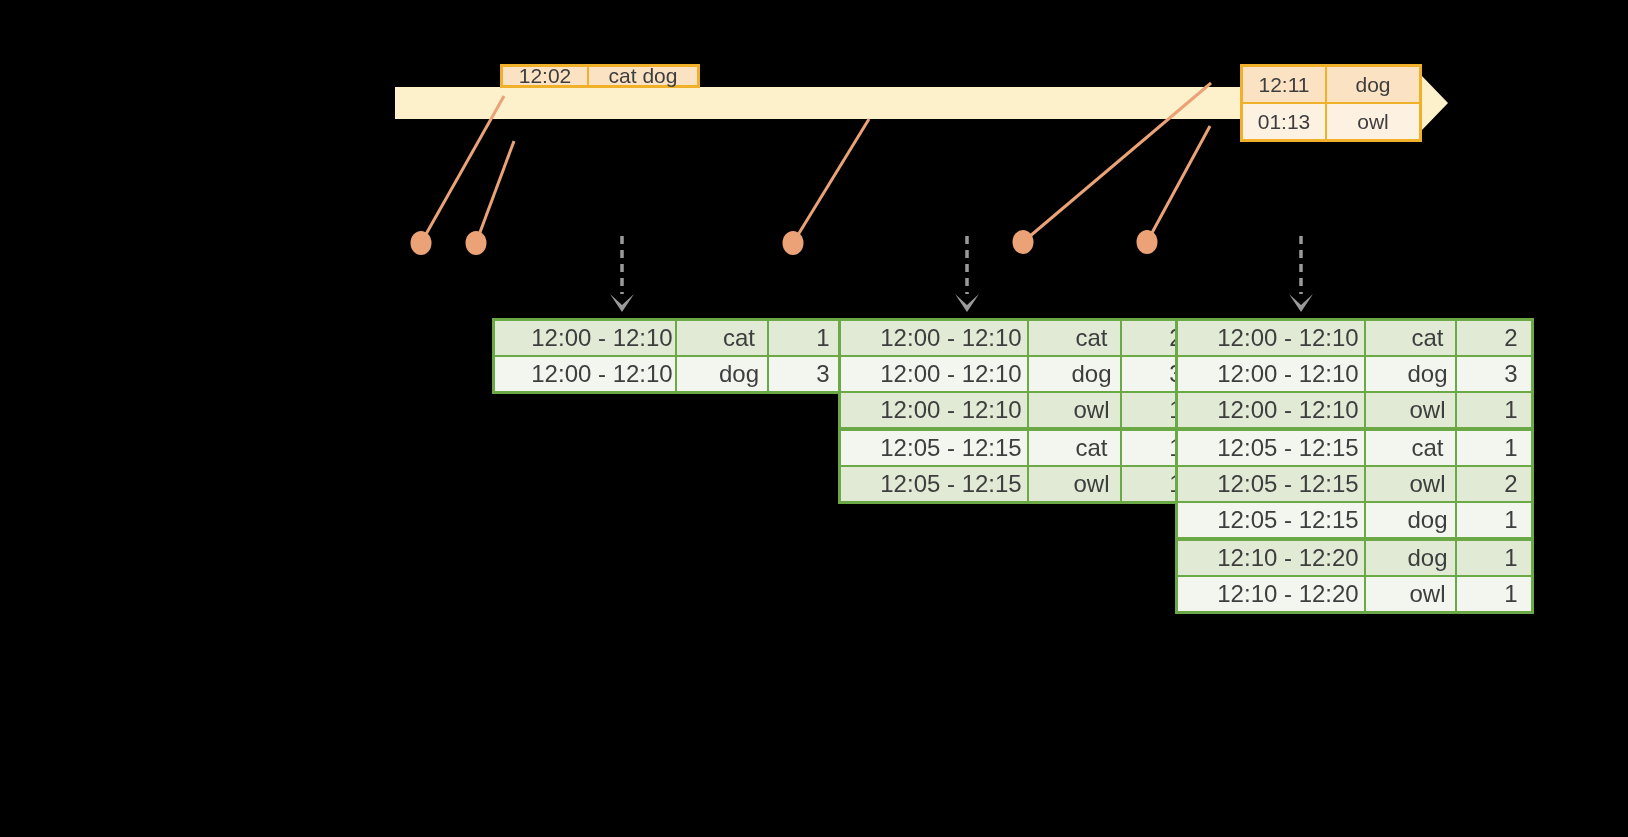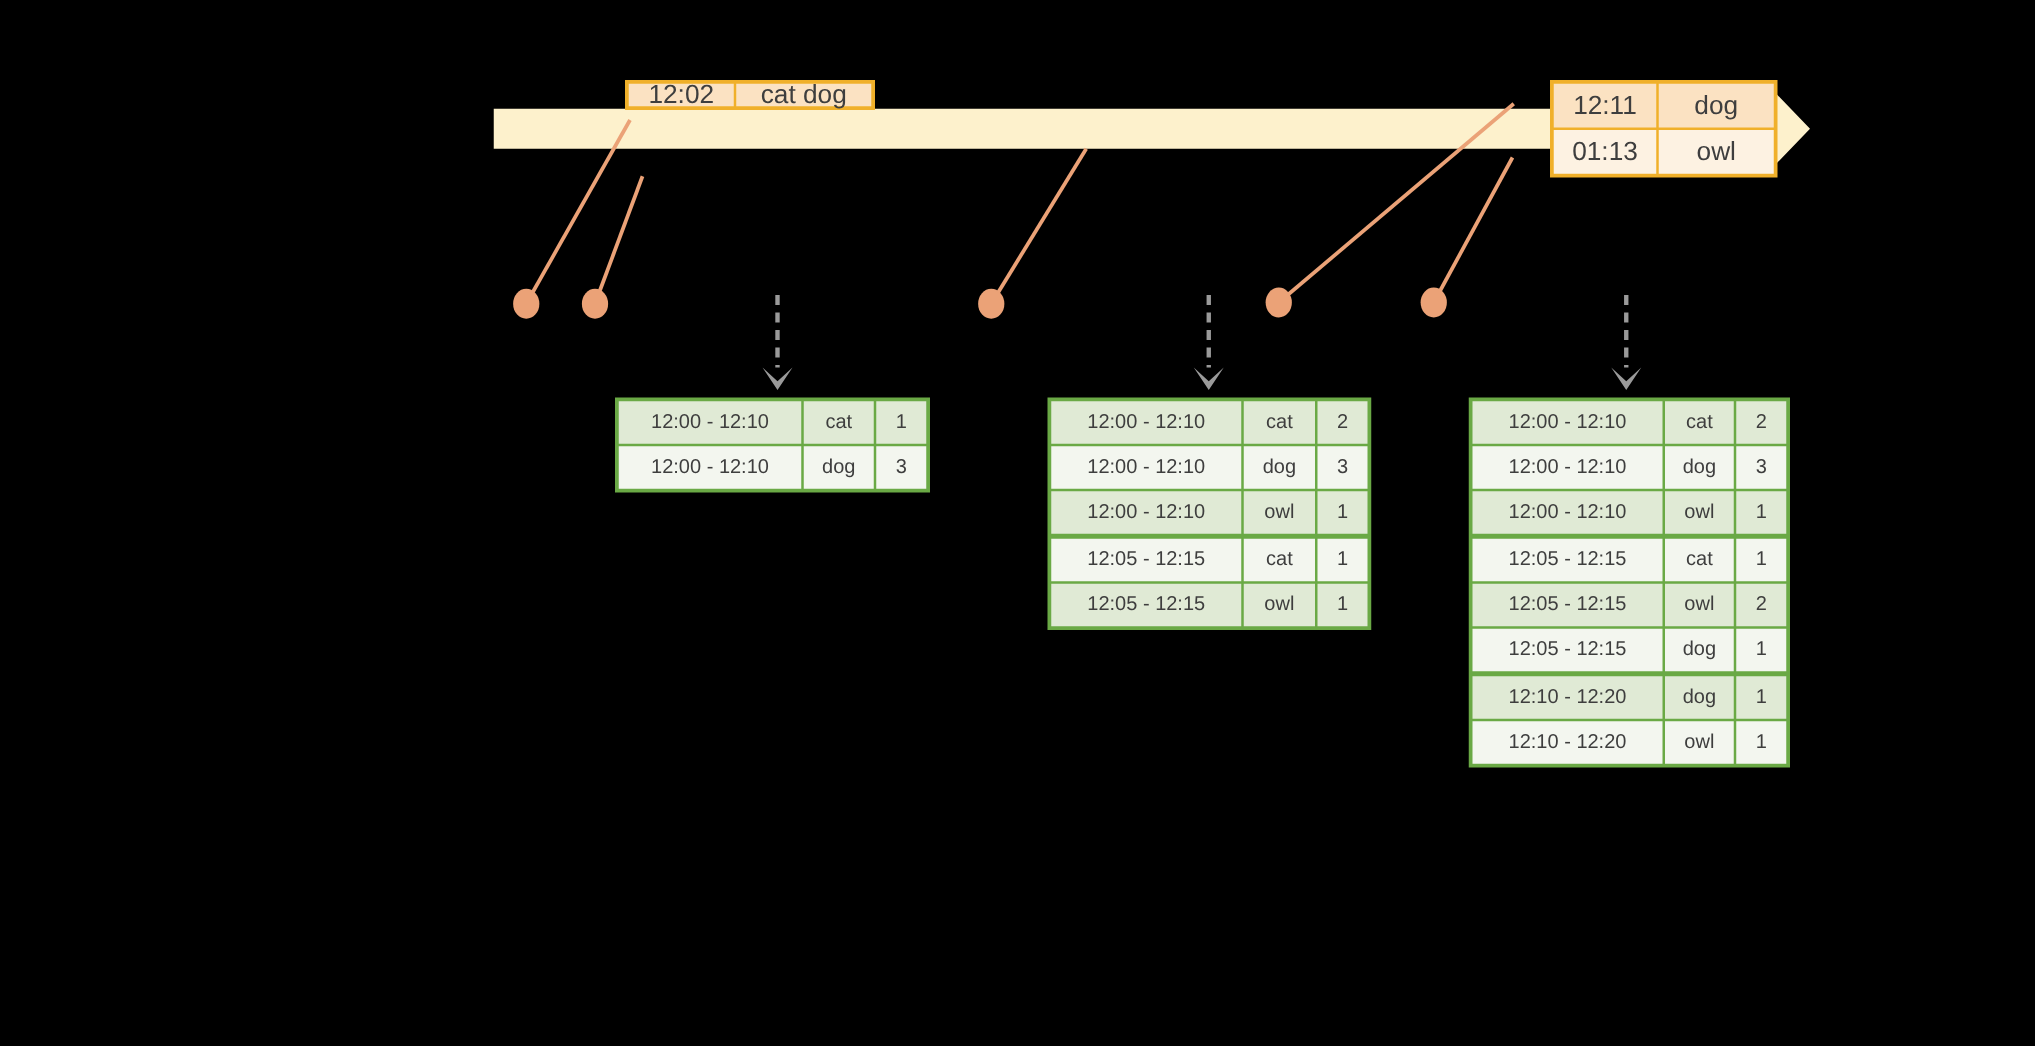--- a/index.html
+++ b/index.html
@@ -15,21 +15,21 @@
   .erow.light .ecell{background:#fdf2e2;}
   #e1 .ecell{height:18px;} #e1 .etime{width:84px;} #e1 .eword{width:108px;}
   #e2 .ecell{height:32px;} #e2 .etime{width:86px;} #e2 .eword{width:96px;}
   #e3 .ecell{height:35px;} #e3 .etime{width:82px;} #e3 .eword{width:92px;}
   #e1{left:500px;top:64px;} #e2{left:867px;top:84px;} #e3{left:1208px;top:64px;margin-left:32px;}
 
   
   .gtbl{position:absolute;background:#6aa945;padding:3px;display:flex;flex-direction:column;gap:2px;}
   .grow{display:flex;gap:2px;height:34px;}
   .grow.grp{margin-top:2px;}           
-  .gcell{display:flex;align-items:center;justify-content:center;font-size:16px;}
+  .gcell{display:flex;align-items:center;justify-content:center;font-size:24px;padding-left:34px;}
   .grow.sage  .gcell{background:#e0ead5;}
   .grow.light .gcell{background:#f3f6ef;}
   #t1{left:492px;top:318px;}  #t1 .gtime{width:146px;} #t1 .gword{width:56px;} #t1 .gcount{width:40px;}
   #t2{left:838px;top:318px;}  #t2 .gtime{width:152px;} #t2 .gword{width:57px;} #t2 .gcount{width:40px;}
   #t3{left:1175px;top:318px;} #t3 .gtime{width:152px;} #t3 .gword{width:55px;} #t3 .gcount{width:40px;}
 </style>
 </head>
 <body>
 
 <div id="stage">

